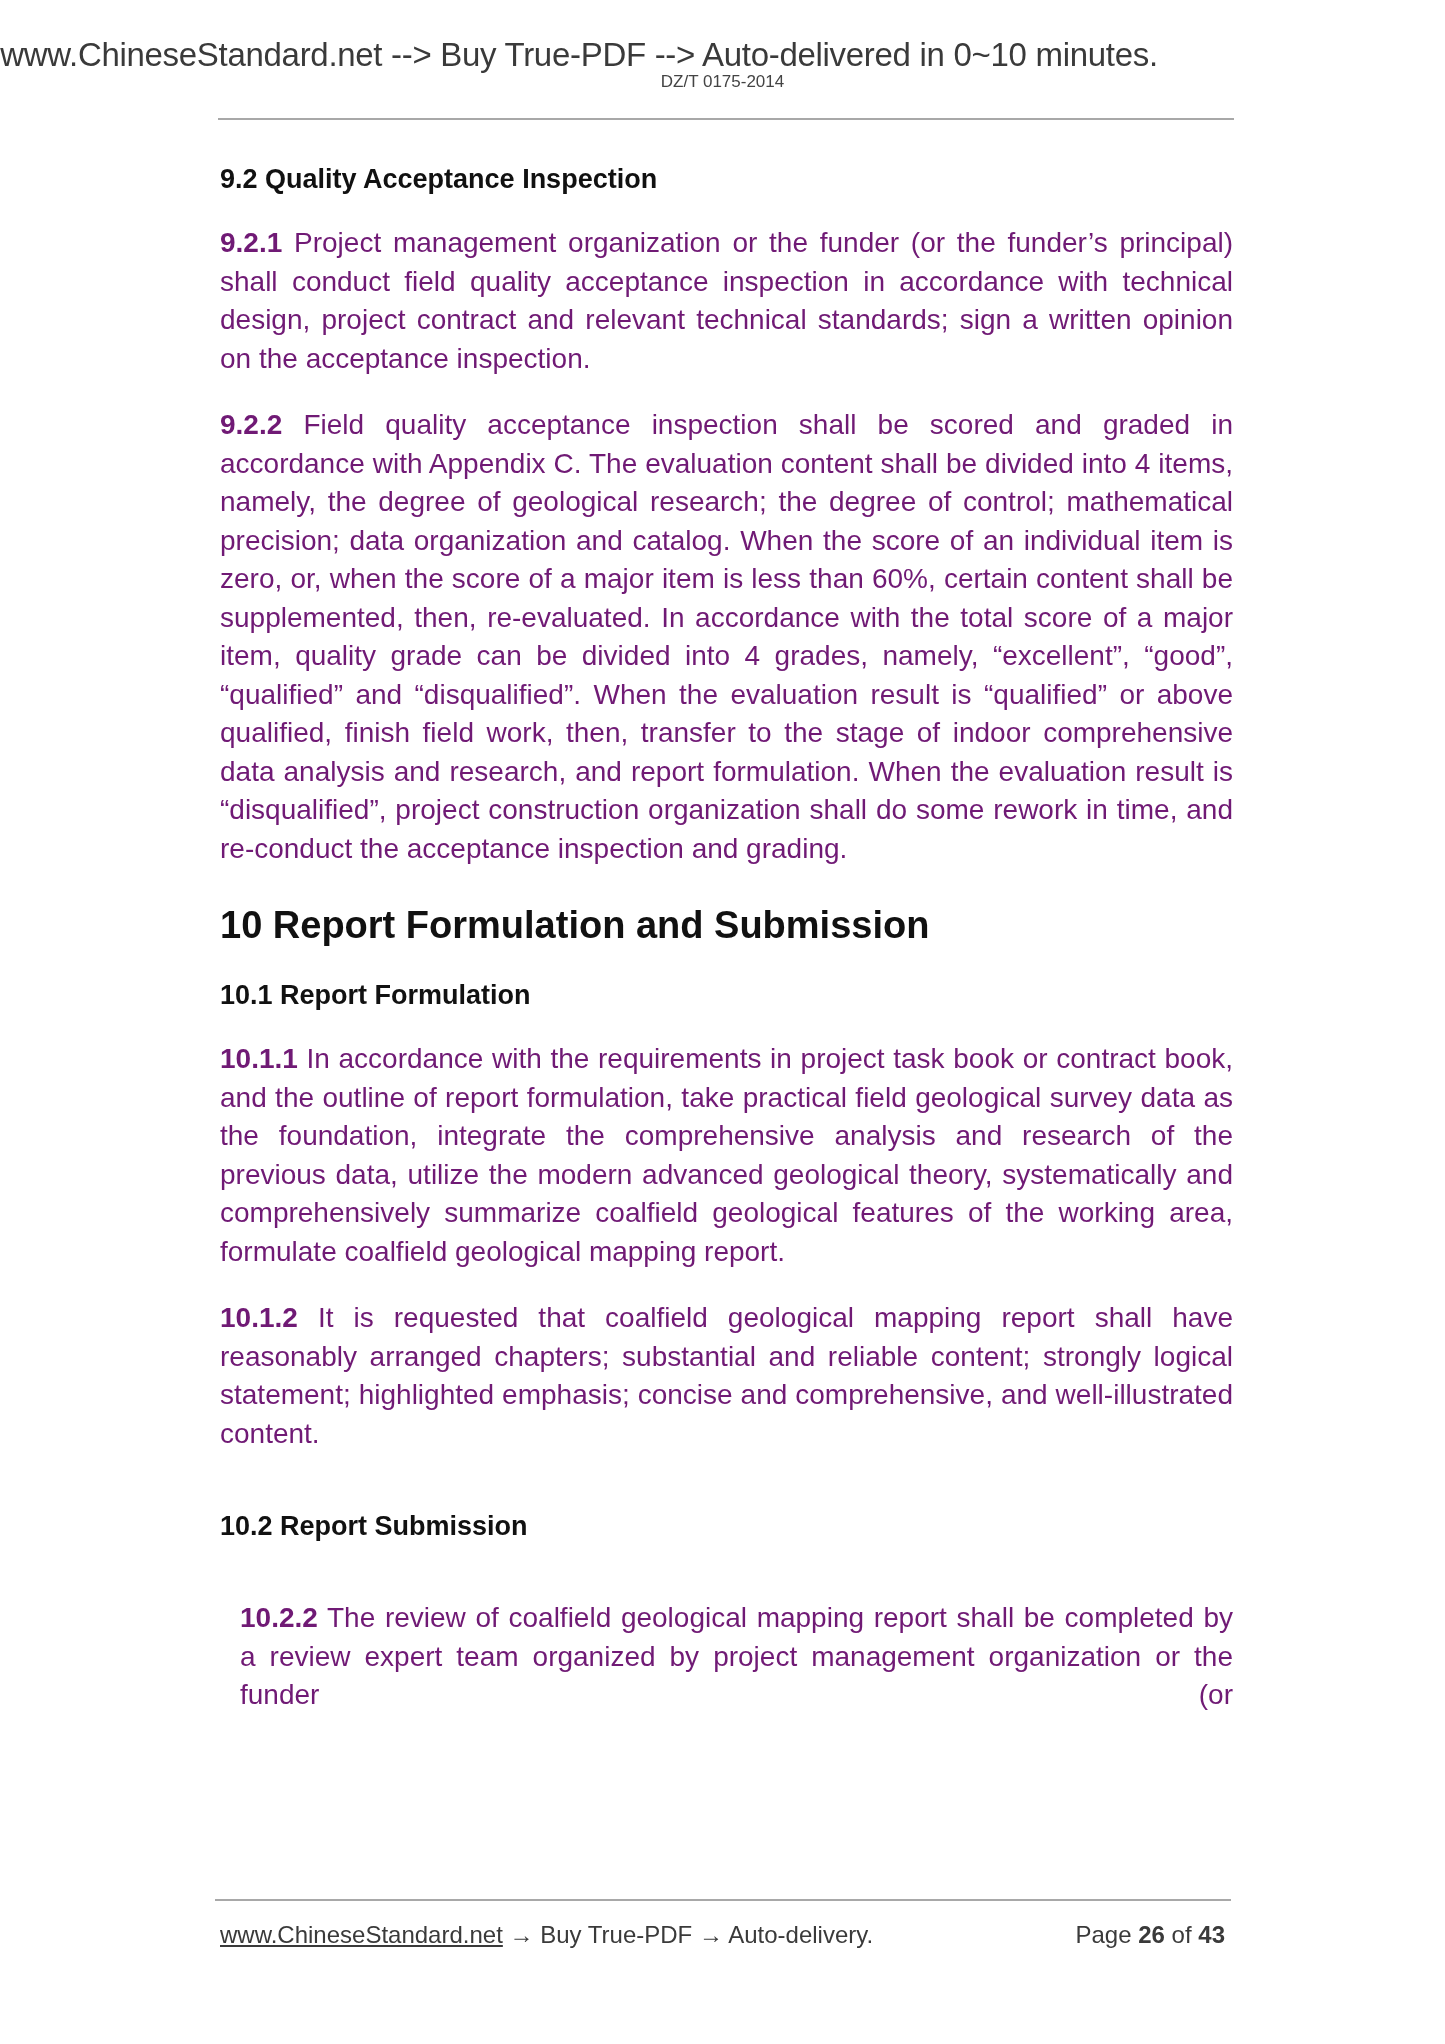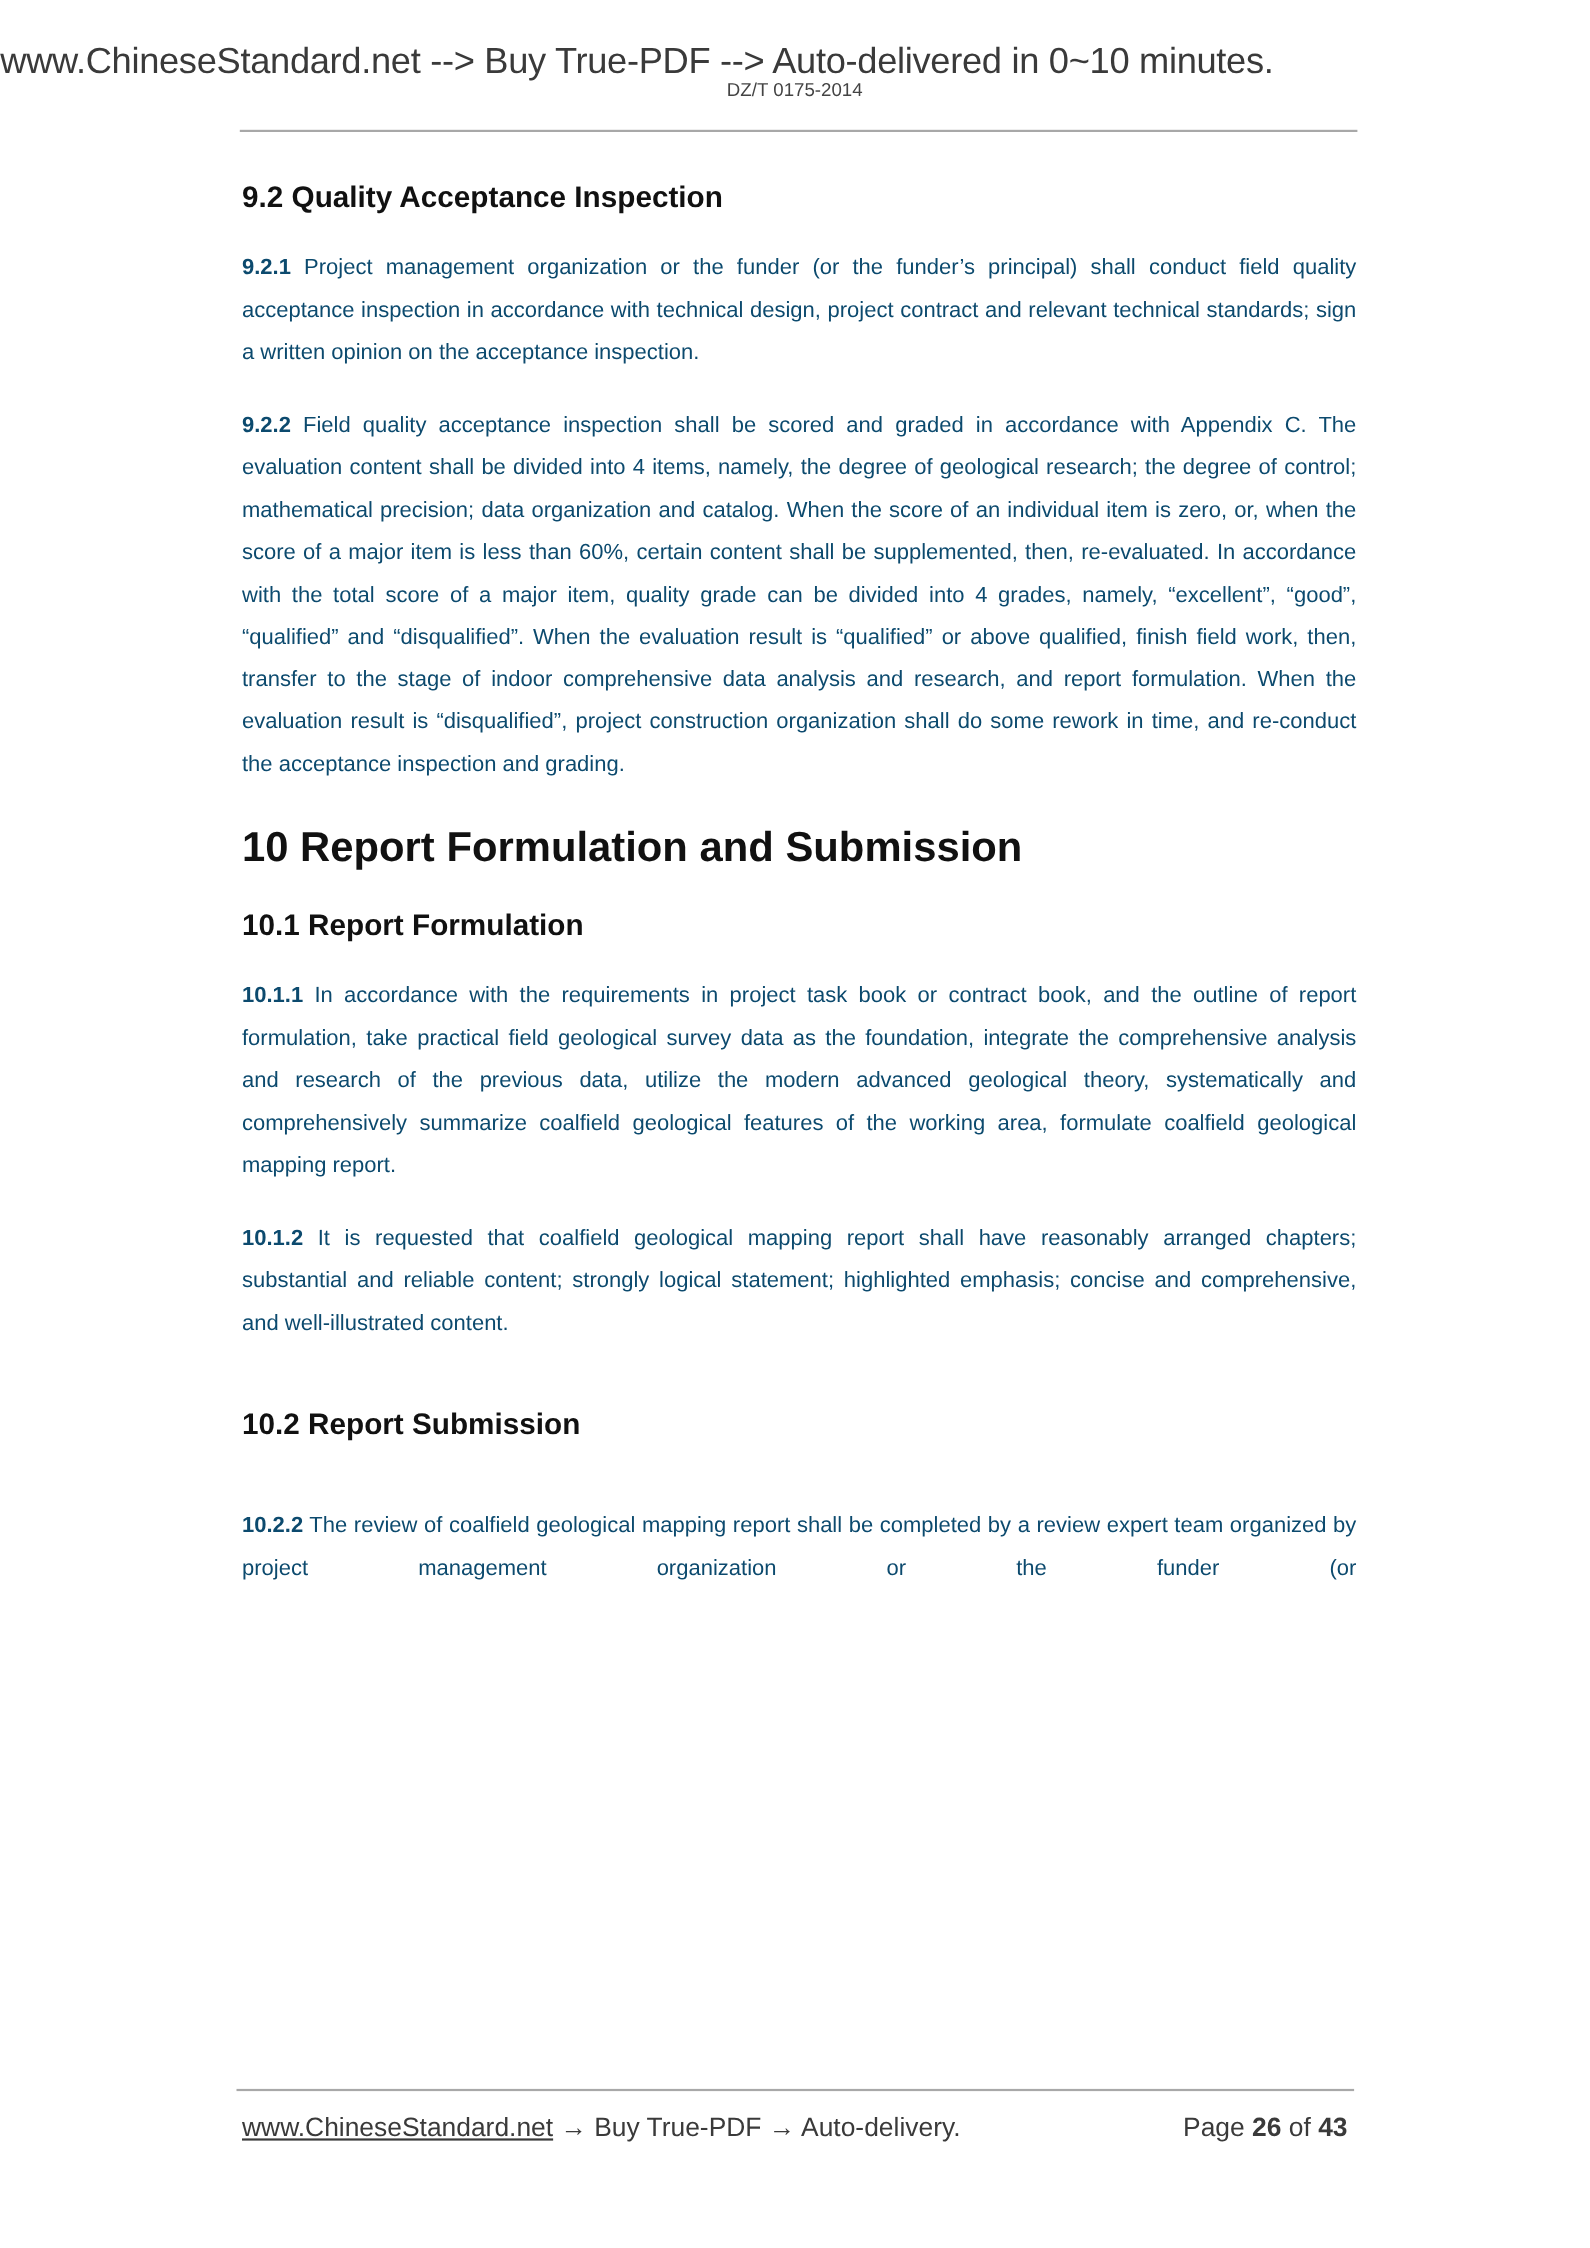--- a/index.html
+++ b/index.html
@@ -22,22 +22,22 @@
     .content {
       position: absolute; top: 162px; left: 220px; width: 1013px;
     }
     h2.sub {
       font-size: 27px; font-weight: bold; margin: 0; line-height: 34px; color: #111;
     }
     h1.sec {
       font-size: 38px; font-weight: bold; margin: 0; line-height: 46px; color: #111;
     }
     p.para {
-      font-size: 20px; line-height: 38.5px; margin: 0; text-align: justify;
-      color: #0c4a6e;
+      font-size: 28px; line-height: 38.5px; margin: 0; text-align: justify;
+      color: #701a75;
     }
     p.para .num { font-weight: bold; }
     .gap-h2 { height: 28px; }
     .gap-p { height: 28px; }
     .gap-h1-before { height: 34px; }
     .gap-h1-after { height: 30px; }
     .footer-rule {
       position: absolute; top: 1899px; left: 215px; width: 1016px; height: 0;
       border-top: 2px solid #a8a8a8;
     }
@@ -69,20 +69,20 @@
   <h2 class="sub">10.1 Report Formulation</h2>
   <div class="gap-h2"></div>
   <p class="para"><span class="num">10.1.1</span><span> In accordance with the requirements in project task book or contract book, and the outline of report formulation, take practical field geological survey data as the foundation, integrate the comprehensive analysis and research of the previous data, utilize the modern advanced geological theory, systematically and comprehensively summarize coalfield geological features of the working area, formulate coalfield geological mapping report.</span></p>
   <div class="gap-p"></div>
   <p class="para"><span class="num">10.1.2</span><span> It is requested that coalfield geological mapping report shall have reasonably arranged chapters; substantial and reliable content; strongly logical statement; highlighted emphasis; concise and comprehensive, and well-illustrated content.</span></p>
   <div class="gap-p"></div>
   <div class="gap-p"></div>
   <h2 class="sub">10.2 Report Submission</h2>
   <div class="gap-h2"></div>
   <div class="gap-p"></div>
-  <p class="para" style="text-align-last: justify;"><span class="num">10.2.2</span><span> The review of coalfield geological mapping report shall be completed by a review expert team organized by project management organization or the funder (or</span></p>
+  <p class="para" style="text-align-last: justify; margin-left: 20px;"><span class="num">10.2.2</span><span> The review of coalfield geological mapping report shall be completed by a review expert team organized by project management organization or the funder (or</span></p>
 </div>
 
 <div class="footer-rule"></div>
 <div class="footer">
   <span class="left"><span class="link">www.ChineseStandard.net</span><span> → Buy True-PDF → Auto-delivery.</span></span>
   <span class="right"><span>Page</span> <b>26</b> <span>of</span> <b>43</b></span>
 </div>
 
 </body></html>

